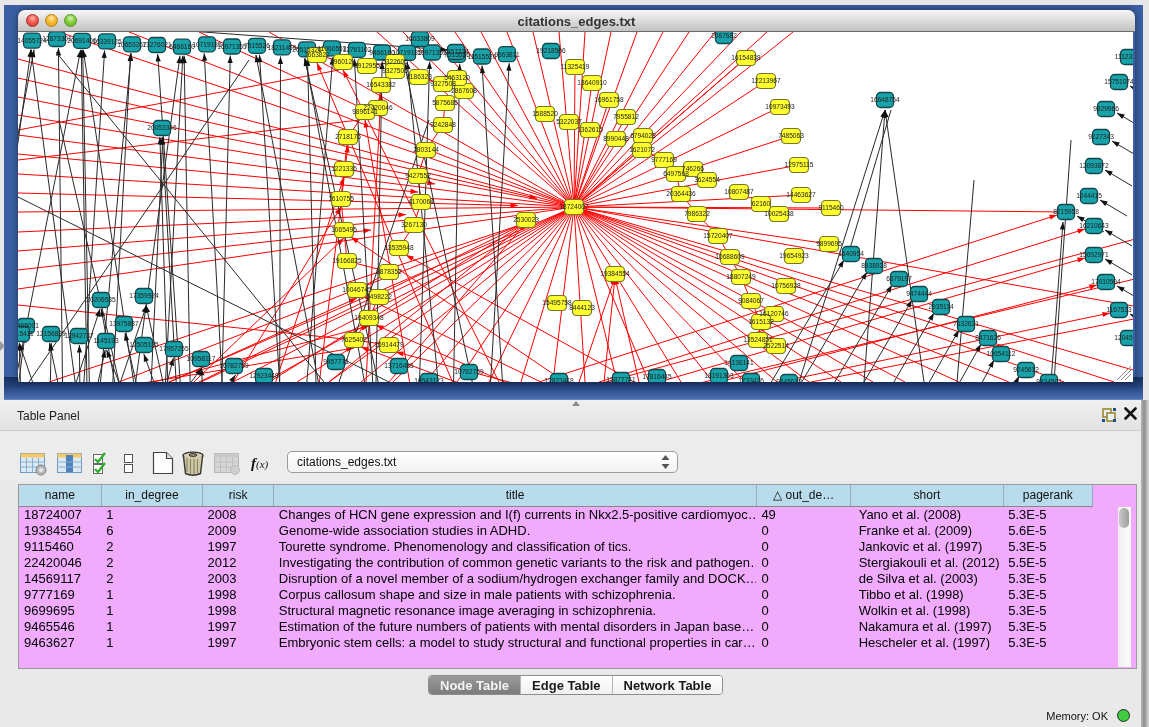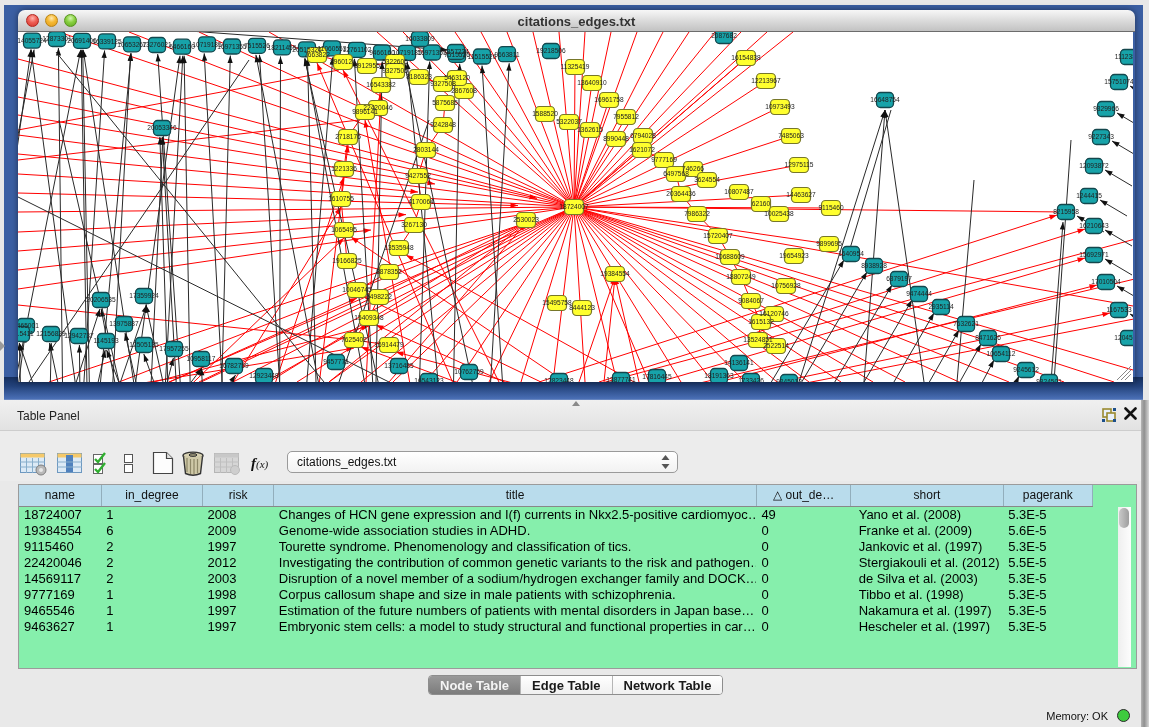--- a/index.html
+++ b/index.html
@@ -12,21 +12,21 @@
 .tl.y{left:27px;background:radial-gradient(circle at 50% 30%,#ffe9b0 0%,#f5b831 45%,#e09c1d);border:1px solid #ba8312}
 .tl.g{left:46px;background:radial-gradient(circle at 50% 30%,#d2f5b0 0%,#88d040 45%,#60a823);border:1px solid #56931d}
 .wtitle{position:absolute;top:4px;left:0;width:100%;text-align:center;font-size:13px;font-weight:bold;color:#333}
 .panel{position:absolute;left:0;top:400px;width:1149px;height:327px;background:#e9e9e9}
 .ptitle{position:absolute;left:0;top:0;width:100%;height:31px;background:linear-gradient(#f0f0f0,#e2e2e2);border-bottom:1px solid #cdcdcd}
 .ptitle span{position:absolute;left:17px;top:9px;font-size:12px;color:#222}
 .rightstrip{position:absolute;right:0;top:400px;width:8px;height:327px;background:linear-gradient(90deg,#b5b5b5,#8f8f8f 40%,#d8d8d8)}
 .toolbar{position:absolute;left:0;top:31px;width:1141px;height:50px;background:#ececec}
 .combo{position:absolute;left:287px;top:20px;width:391px;height:22px;background:linear-gradient(#fff,#f2f2f2);border:1px solid #9a9a9a;border-radius:5px;font-size:12px;color:#111;line-height:20px;padding-left:9px}
 .stepper{position:absolute;right:7px;top:3px;width:9px;height:14px}
-.tblwrap{position:absolute;left:18px;top:84px;width:1119px;height:185px;background:#86efac;border:1px solid #9b9b9b}
+.tblwrap{position:absolute;left:18px;top:84px;width:1119px;height:185px;background:#f0abfc;border:1px solid #9b9b9b}
 table{border-collapse:collapse;table-layout:fixed;width:1074px;font-size:13px}
 th{background:#b9dcec;border-right:1px solid #92aebc;border-bottom:1px solid #888;font-weight:normal;font-size:12px;color:#111;height:21px;overflow:hidden;white-space:nowrap}
 td{height:16px;padding:0 0 0 5px;color:#000;overflow:hidden;white-space:nowrap}
 .c0{width:82px}.c1{width:101px}.c2{width:71px}.c3{width:481px}.c4{width:94px}.c5{width:152px}.c6{width:89px}
 td.c5{padding-left:8px}
 .scroll{position:absolute;right:5px;top:22px;width:13px;height:160px;background:linear-gradient(90deg,#efefef,#fdfdfd)}
 .thumb{position:absolute;left:1px;top:1px;width:10px;height:20px;background:linear-gradient(90deg,#c9c9c9,#9e9e9e);border-radius:5px}
 .tabs{position:absolute;left:428px;top:275px;height:20px;display:flex;border:1px solid #8d8d8d;border-radius:4px;overflow:hidden;background:#fff;font-size:13px}
 .tab{padding:2px 11px 0 11px;color:#1a1a1a;font-weight:bold;background:linear-gradient(#fff,#f0f0f0)}
 .tab.sel{background:linear-gradient(#9a9a9a,#7c7c7c);color:#f4f4f4}
@@ -888,20 +888,29 @@
 <tr>
             <td class="c0">9777169</td>
             <td class="c1">1</td>
             <td class="c2">1998</td>
             <td class="c3">Corpus callosum shape and size in male patients with schizophrenia.</td>
             <td class="c4">0</td>
             <td class="c5">Tibbo et al. (1998)</td>
             <td class="c6">5.3E-5</td>
           </tr>
 <tr>
+            <td class="c0">9699695</td>
+            <td class="c1">1</td>
+            <td class="c2">1998</td>
+            <td class="c3">Structural magnetic resonance image averaging in schizophrenia.</td>
+            <td class="c4">0</td>
+            <td class="c5">Wolkin et al. (1998)</td>
+            <td class="c6">5.3E-5</td>
+          </tr>
+<tr>
             <td class="c0">9465546</td>
             <td class="c1">1</td>
             <td class="c2">1997</td>
             <td class="c3">Estimation of the future numbers of patients with mental disorders in Japan base…</td>
             <td class="c4">0</td>
             <td class="c5">Nakamura et al. (1997)</td>
             <td class="c6">5.3E-5</td>
           </tr>
 <tr>
             <td class="c0">9463627</td>

